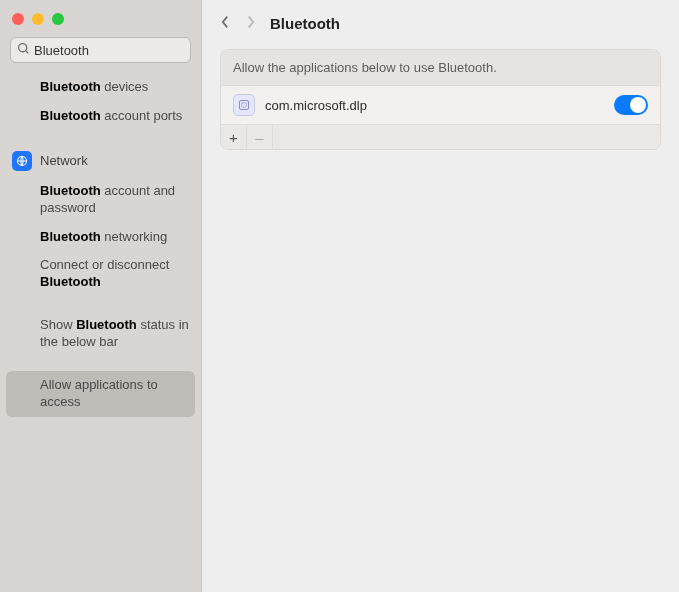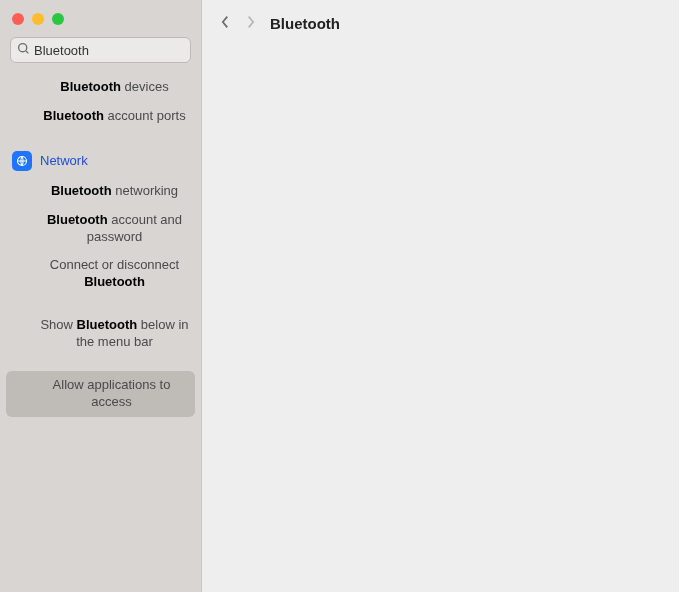--- a/index.html
+++ b/index.html
@@ -58,28 +58,27 @@
     padding-left: 4px;
     color: #333;
   }
   .sidescroll {
     flex: 1;
     overflow-y: auto;
     padding-bottom: 20px;
   }
   .section {
     padding: 0 0 2px 0;
-    text-align: center;
   }
   .section-header {
     display: flex;
     align-items: center;
     padding: 6px 12px;
     gap: 8px;
-    color: #1d4ed8;
+    color: #404040;
   }
   .section-icon {
     width: 20px; height: 20px;
     border-radius: 5px;
     display: flex; align-items: center; justify-content: center;
     flex-shrink: 0;
   }
   .section-icon.blue { background: #1f75ff; }
   .section-icon.grey { background: #8b8b8b; }
   .section-icon svg { width: 12px; height: 12px; }
@@ -216,27 +215,27 @@
       <div class="section" style="margin-top:12px;">
         <div class="section-header">
           <span class="section-icon blue">
             <svg viewBox="0 0 16 16" fill="none" stroke="#fff" stroke-width="1.4">
                 <circle cx="8" cy="8" r="6"></circle>
                 <path d="M2 8h12M8 2c2 3 2 9 0 12M8 2c-2 3-2 9 0 12"></path>
               </svg>
           </span>
           <span class="section-title">Network</span>
         </div>
+        <div class="item"><span class="hl">Bluetooth</span><span> account and password</span></div>
         <div class="item"><span class="hl">Bluetooth</span><span> networking</span></div>
-        <div class="item"><span class="hl">Bluetooth</span><span> account and password</span></div>
         <div class="item"><span>Connect or disconnect </span><span class="hl">Bluetooth</span></div>
       </div>
 
       <div class="section" style="margin-top:12px;">
-        <div class="item"><span>Show </span><span class="hl">Bluetooth</span><span> below in the menu bar</span></div>
+        <div class="item"><span>Show </span><span class="hl">Bluetooth</span><span> status in the below bar</span></div>
       </div>
 
 
       <div class="section" style="margin-top:12px;">
         <div class="item selected"><span>Allow applications to access </span></div>
       </div>
 
     </div>
   </div>
 
@@ -248,14 +247,31 @@
           </svg>
       </span>
       <span class="nav-arrow disabled">
         <svg viewBox="0 0 12 18" width="11" height="16" fill="none" stroke="currentColor" stroke-width="2">
             <polyline points="4,3 9,9 4,15"></polyline>
           </svg>
       </span>
       <span class="main-title">Bluetooth</span>
     </div>
 
+    <div class="panel">
+      <div class="panel-msg">Allow the applications below to use Bluetooth.</div>
+      <div class="app-row">
+        <span class="app-icon">
+          <svg viewBox="0 0 16 16" fill="none" stroke="#7b80d6" stroke-width="1.2">
+              <rect x="2" y="2" width="12" height="12" rx="2"></rect>
+              <rect x="5" y="5" width="6" height="6" rx="1" stroke-dasharray="1.5 1"></rect>
+            </svg>
+        </span>
+        <span class="app-name">com.microsoft.dlp</span>
+        <span class="toggle"></span>
+      </div>
+      <div class="panel-footer">
+        <span class="footer-btn">+</span>
+        <span class="footer-btn minus">–</span>
+      </div>
+    </div>
   </div>
 </div>
 
 </body></html>

